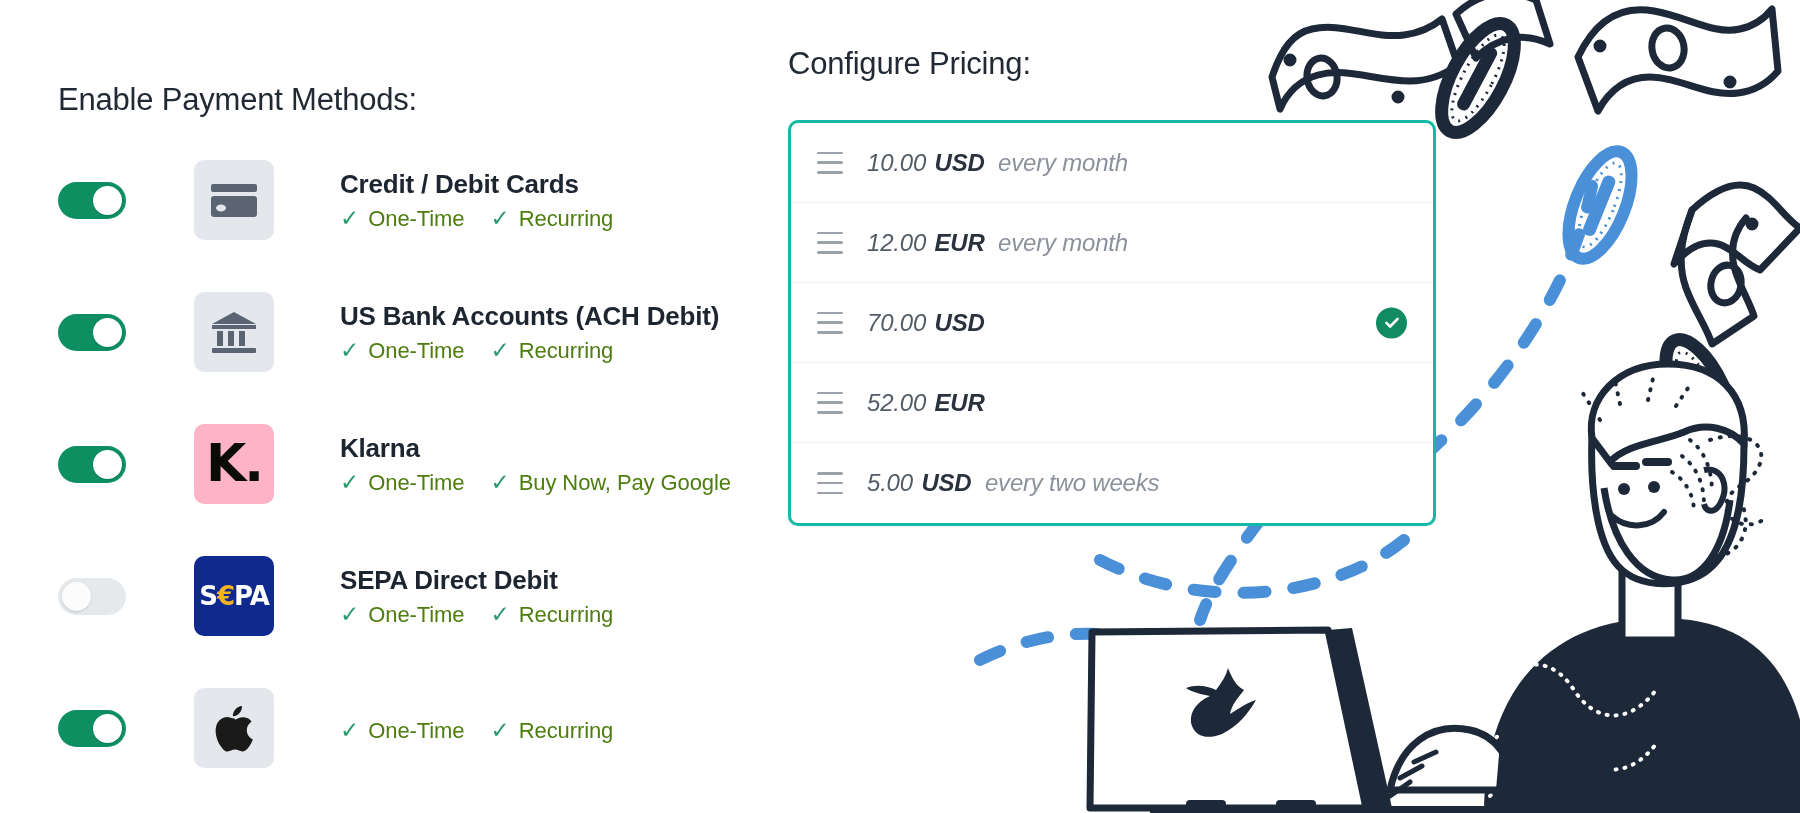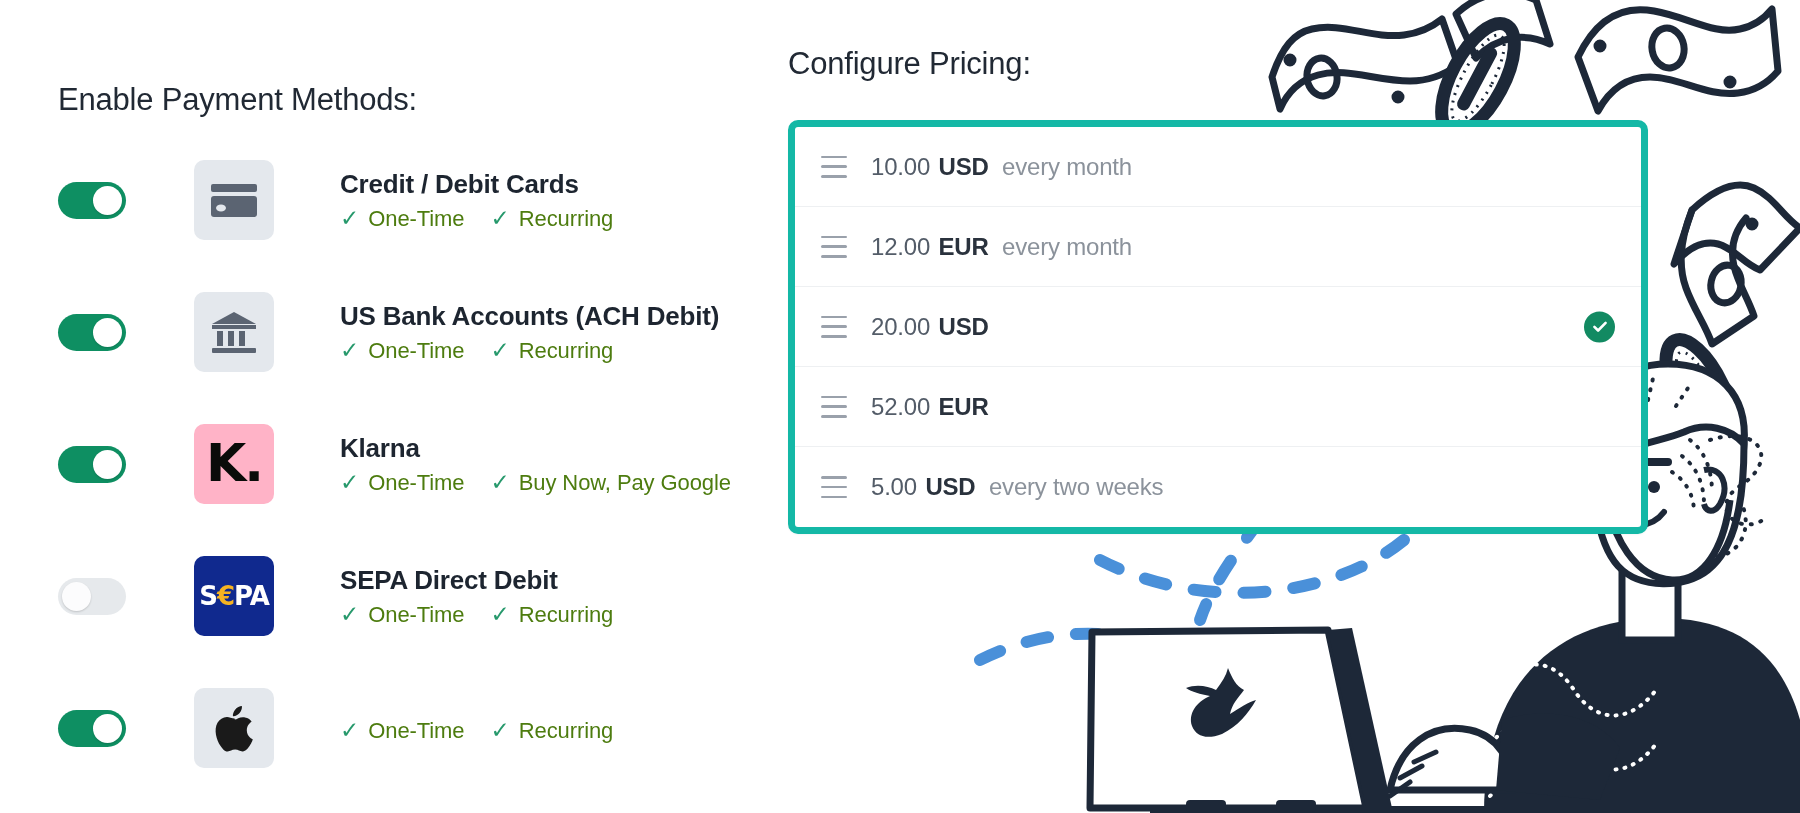--- a/index.html
+++ b/index.html
@@ -68,26 +68,27 @@
   
   .sepa-wrap { display:flex; align-items:center; justify-content:center; width:100%; }
   .sepa-txt { font-size: 26px; font-weight: 800; color: #ffffff;
               font-family: "DejaVu Sans", sans-serif; letter-spacing: -1px; line-height: 1; }
   .sepa-euro { color: #f5b322; }
 
   
   .right-col { position: absolute; left: 788px; top: 46px; width: 730px; }
   .pricing-card {
     margin-top: 38px;
-    width: 860px;
+    width: 648px;
     background: #ffffff;
-    border: 7px solid #14b8a6;
+    border: 3px solid #14b8a6;
     border-radius: 10px;
     box-shadow: 0 1px 2px rgba(16,24,40,.04);
     overflow: hidden;
+    font-style: italic;
   }
   .price-row {
     display: flex; align-items: center;
     height: 80px; padding: 0 26px;
     border-bottom: 1px solid #eef0f2;
     position: relative;
   }
   .price-row:last-child { border-bottom: none; }
   .drag-handle {
     width: 26px; height: 22px; flex: 0 0 auto; margin-right: 24px;
@@ -404,21 +405,21 @@
         </span>
       </div>
 
       <div class="price-row">
         <span class="drag-handle">
           <span></span>
             <span></span>
             <span></span>
         </span>
         <span class="price-text">
-          <span class="price-amount">20.00</span>
+          <span class="price-amount">70.00</span>
           <span class="price-currency">USD</span>
           <span class="price-period"></span>
         </span>
         <span class="row-check">
           <svg width="18" height="18" viewBox="0 0 18 18">
             <path d="M3.4 9.3 L7.1 13 L14.6 5.4" fill="none" stroke="#ffffff" stroke-width="2.6" stroke-linecap="round" stroke-linejoin="round"></path>
           </svg>
         </span>
       </div>
 

